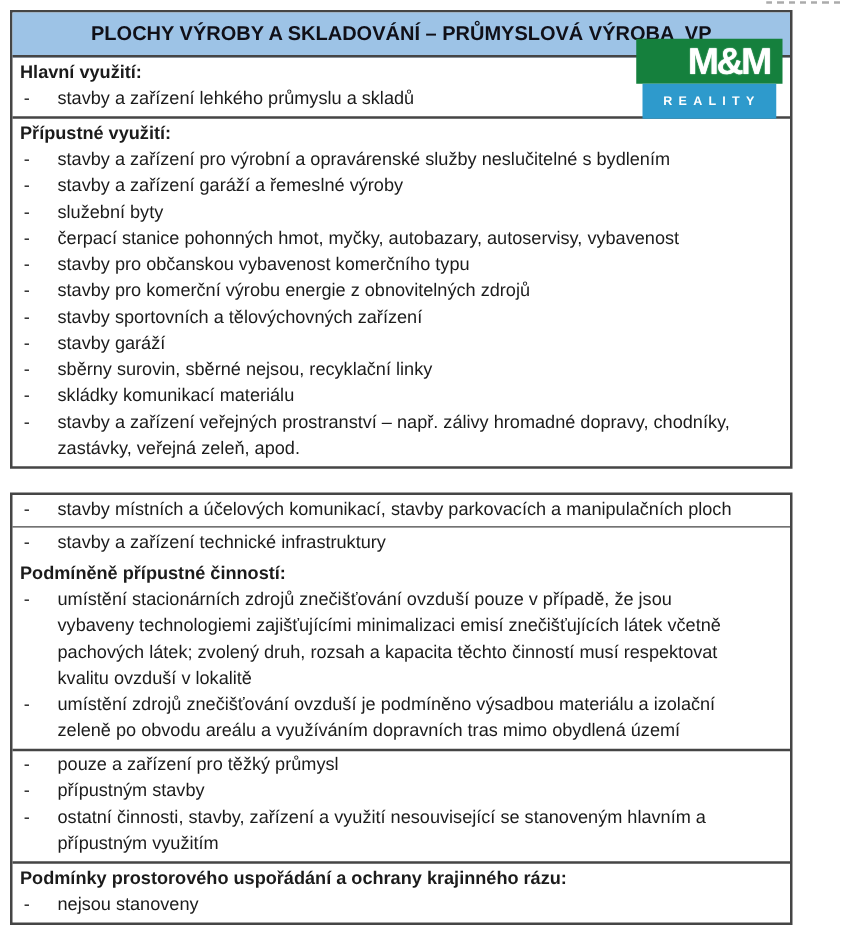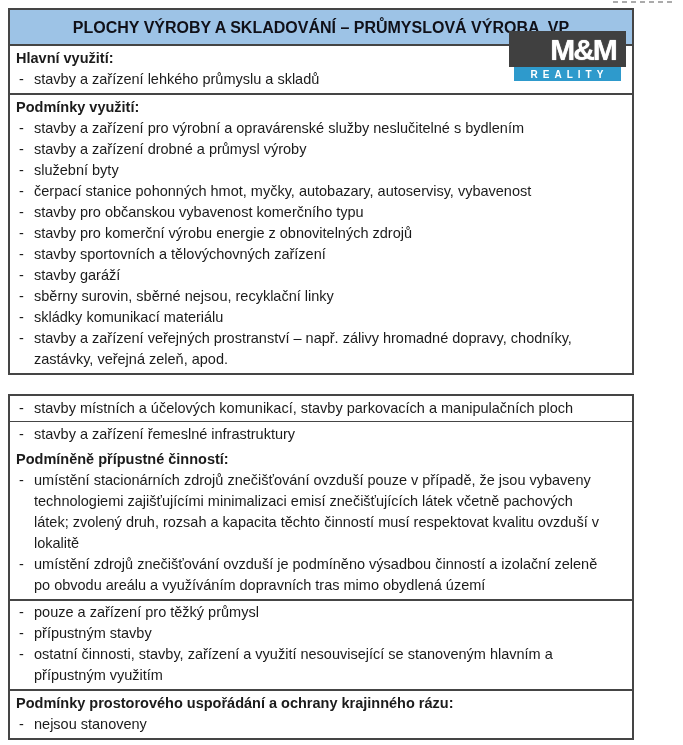--- a/index.html
+++ b/index.html
@@ -19,33 +19,33 @@
     background:#9DC3E6;
     border-bottom:2px solid #454545;
     text-align:center;font-weight:bold;font-size:16px;
     padding:7px 4px 6px 4px;white-space:pre;color:#101018;
   }
   .section{padding:1px 16px 3px 0;}
   .section + .section{border-top:2px solid #454545;}
   .heading{font-weight:bold;padding:1px 6px 0 6px;}
   .item{display:flex;}
   .item .dash{flex:none;width:24px;padding-left:9px;box-sizing:border-box;}
-  .item .txt{flex:1;padding-right:14px;}
+  .item .txt{flex:1;padding-right:14px;margin-left:12px;}
   .cont{padding:2px 0;}
   .cont-divider{border-bottom:1.5px solid #454545;}
   #tbl2 > .section:first-of-type{border-top:2px solid #454545;}
   
   .logo{position:absolute;left:509px;top:31px;width:117px;z-index:5;}
   .logo-red{
     height:36px;display:flex;align-items:center;justify-content:center;
     font-weight:bold;font-size:30px;letter-spacing:-2px;color:#ffffff;
     text-shadow:0 0 1px #fff;
   }
   .logo-blue{
-    margin:0 5px;height:14px;display:flex;align-items:center;justify-content:center;
+    margin:0 5px;height:28px;display:flex;align-items:center;justify-content:center;
     color:#ffffff;font-weight:bold;font-size:10px;letter-spacing:5px;
     padding-left:4px; 
   }
   
   .crop-marks{
     position:absolute;top:1px;right:8px;width:62px;height:2px;
     background:repeating-linear-gradient(90deg,#8f8f8f 0 5px,transparent 5px 9px);
     opacity:.75;
   }
 </style>
@@ -59,28 +59,28 @@
 
   <div class="section">
     <div class="heading">Hlavní využití:</div>
     <div class="item">
       <span class="dash">-</span>
       <span class="txt">stavby a zařízení lehkého průmyslu a skladů</span>
     </div>
   </div>
 
   <div class="section">
-    <div class="heading">Podmínky využití:</div>
+    <div class="heading">Přípustné využití:</div>
     <div class="item">
         <span class="dash">-</span>
         <span class="txt">stavby a zařízení pro výrobní a opravárenské služby neslučitelné s bydlením</span>
       </div>
     <div class="item">
         <span class="dash">-</span>
-        <span class="txt">stavby a zařízení drobné a průmysl výroby</span>
+        <span class="txt">stavby a zařízení garáží a řemeslné výroby</span>
       </div>
     <div class="item">
         <span class="dash">-</span>
         <span class="txt">služební byty</span>
       </div>
     <div class="item">
         <span class="dash">-</span>
         <span class="txt">čerpací stanice pohonných hmot, myčky, autobazary, autoservisy, vybavenost</span>
       </div>
     <div class="item">
@@ -108,43 +108,43 @@
         <span class="txt">skládky komunikací materiálu</span>
       </div>
     <div class="item">
         <span class="dash">-</span>
         <span class="txt">stavby a zařízení veřejných prostranství – např. zálivy hromadné dopravy, chodníky, zastávky, veřejná zeleň, apod.</span>
       </div>
   </div>
 </div>
 
 <div class="logo">
-  <div class="logo-red" style="background: #404040; padding-left: 31px;">M&amp;M</div>
+  <div class="logo-red" style="background: #15803d; padding-left: 31px;">M&amp;M</div>
   <div class="logo-blue" style="background: rgb(46, 154, 204);">REALITY</div>
 </div>
 
 <div class="tbl" id="tbl2">
   <div class="item cont cont-divider">
     <span class="dash">-</span>
     <span class="txt">stavby místních a účelových komunikací, stavby parkovacích a manipulačních ploch</span>
   </div>
   <div class="item cont">
     <span class="dash">-</span>
-    <span class="txt">stavby a zařízení řemeslné infrastruktury</span>
+    <span class="txt">stavby a zařízení technické infrastruktury</span>
   </div>
 
   <div class="section">
     <div class="heading">Podmíněně přípustné činností:</div>
     <div class="item">
         <span class="dash">-</span>
         <span class="txt">umístění stacionárních zdrojů znečišťování ovzduší pouze v případě, že jsou vybaveny technologiemi zajišťujícími minimalizaci emisí znečišťujících látek včetně pachových látek; zvolený druh, rozsah a kapacita těchto činností musí respektovat kvalitu ovzduší v lokalitě</span>
       </div>
     <div class="item">
         <span class="dash">-</span>
-        <span class="txt">umístění zdrojů znečišťování ovzduší je podmíněno výsadbou činností a izolační zeleně po obvodu areálu a využíváním dopravních tras mimo obydlená území</span>
+        <span class="txt">umístění zdrojů znečišťování ovzduší je podmíněno výsadbou materiálu a izolační zeleně po obvodu areálu a využíváním dopravních tras mimo obydlená území</span>
       </div>
   </div>
 
   <div class="section">
     <div class="item">
         <span class="dash">-</span>
         <span class="txt">pouze a zařízení pro těžký průmysl</span>
       </div>
     <div class="item">
         <span class="dash">-</span>

